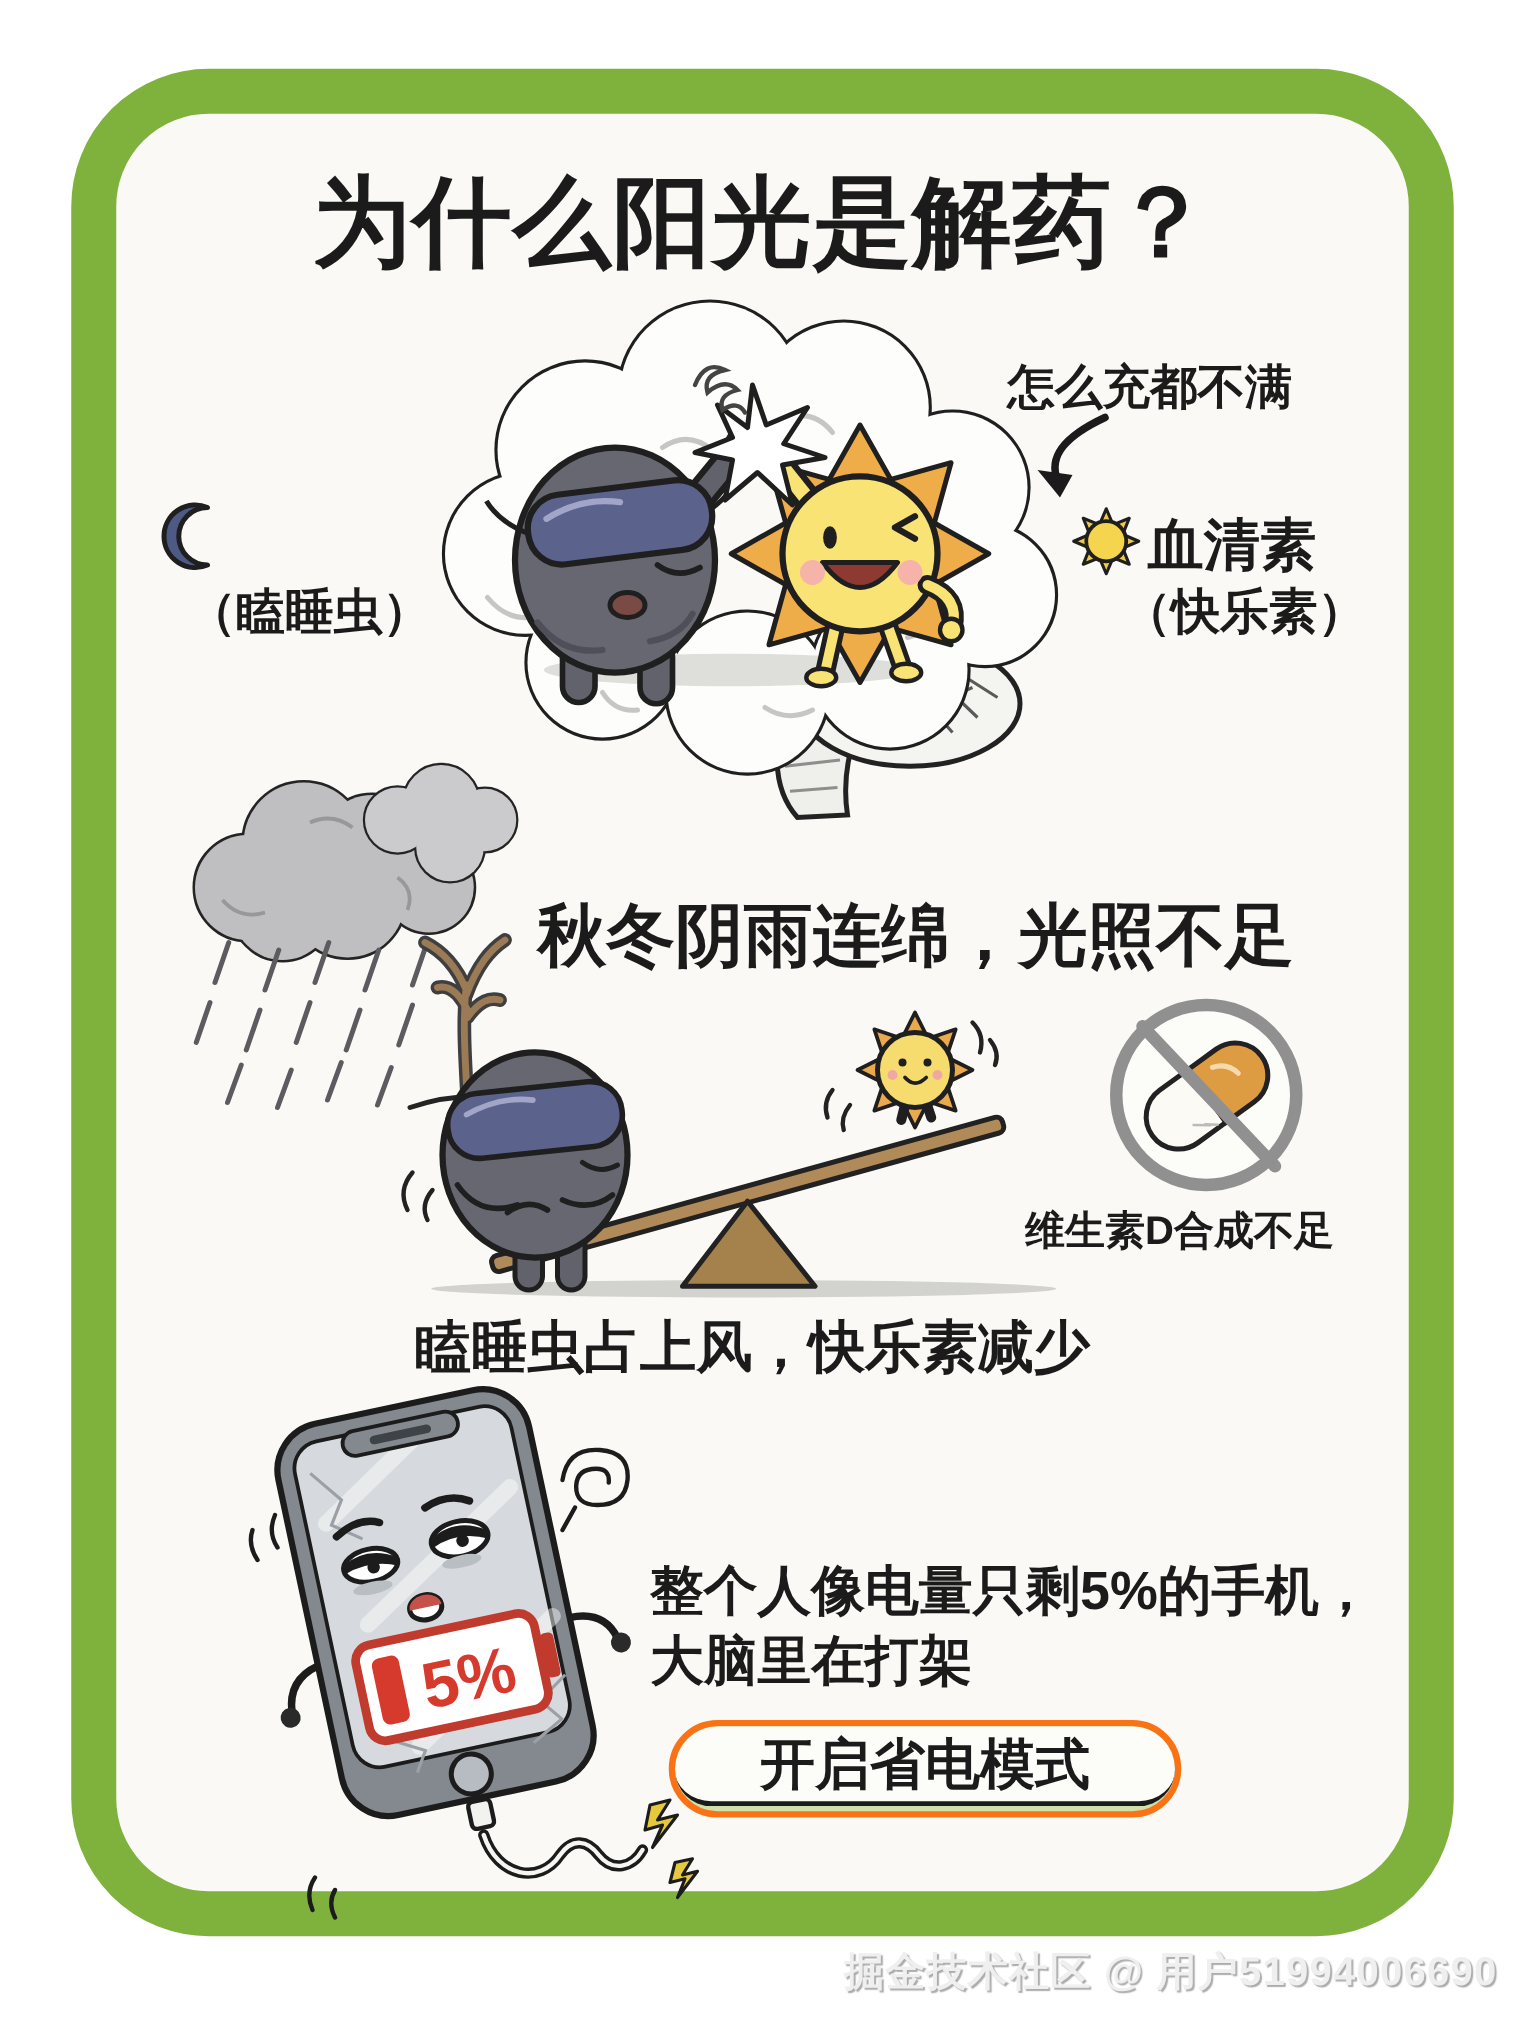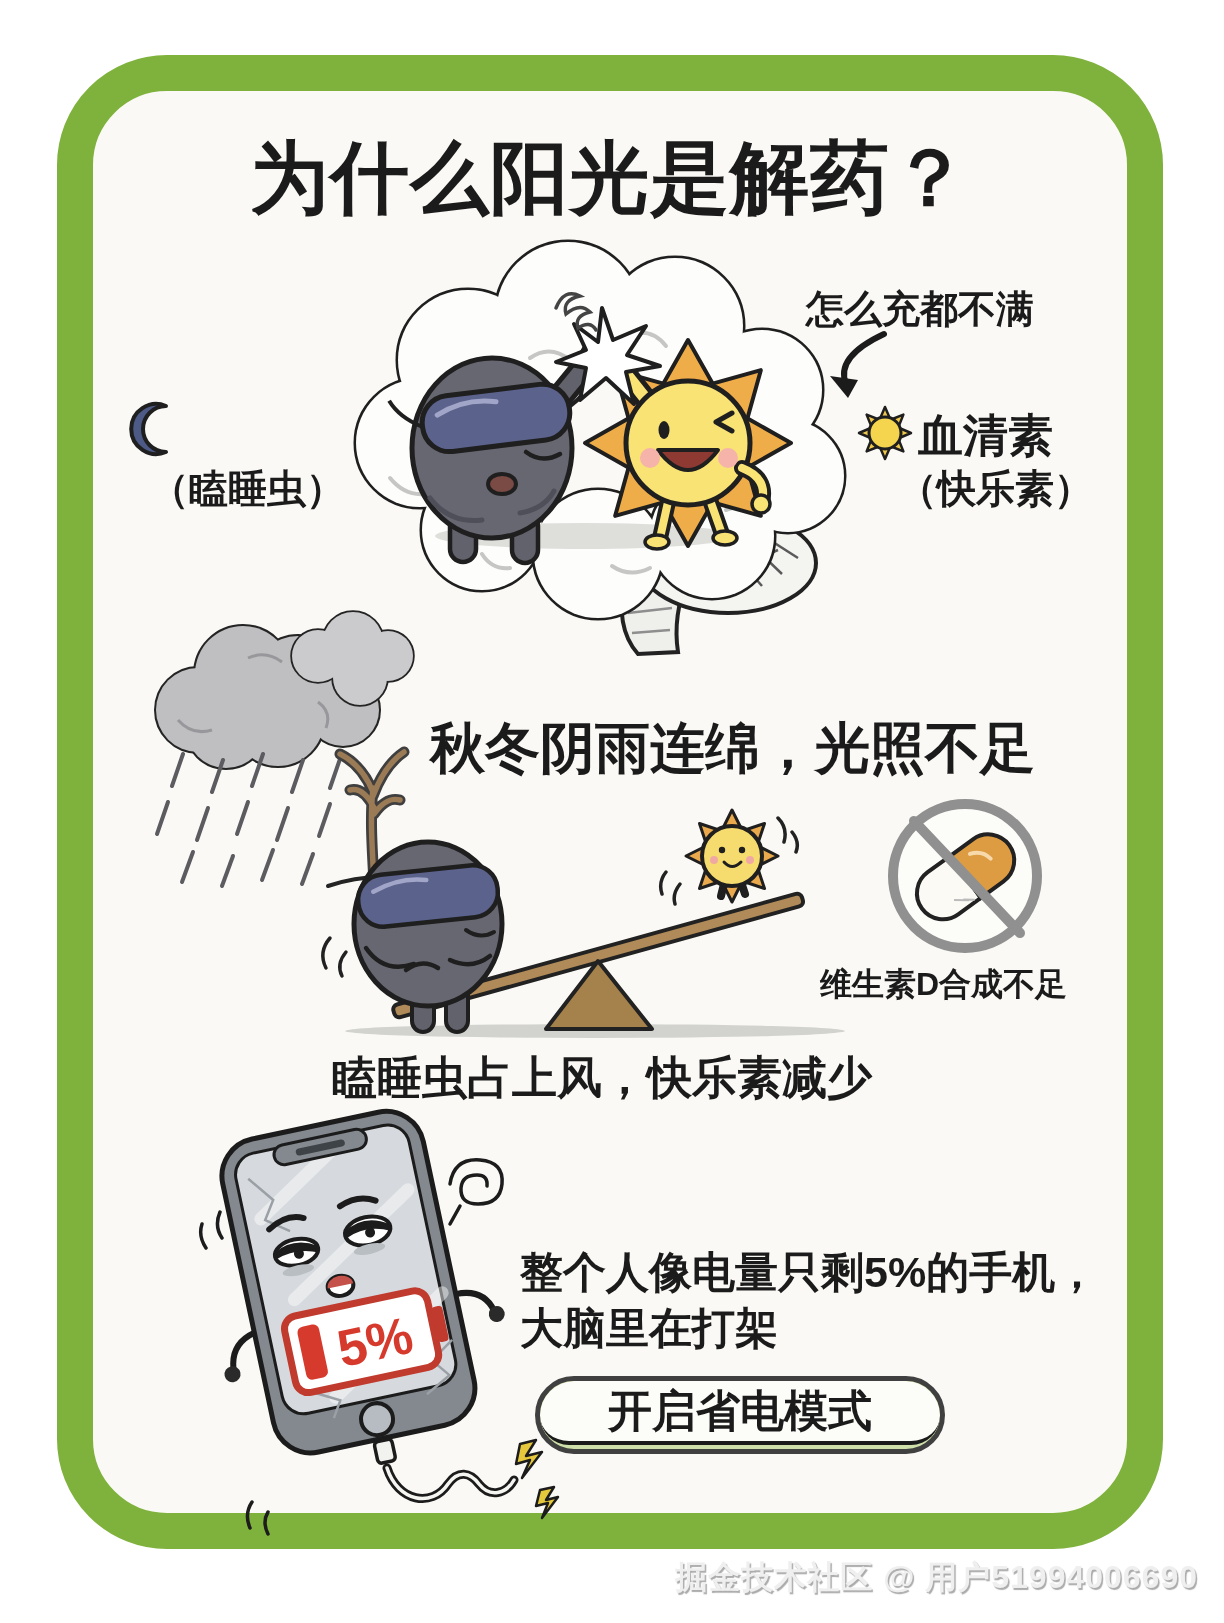--- a/index.html
+++ b/index.html
@@ -21,21 +21,21 @@
   .annot{left:806px;top:284px;font-size:38px;font-weight:800;}
   .lbl-main{font-size:45px;}
   .lbl-sub{font-size:39px;font-weight:800;}
   .cap1{left:430px;top:712px;font-size:55px;}
   .pill-cap{left:820px;top:963px;width:290px;font-size:32px;font-weight:800;}
   .cap2{left:332px;top:1048px;font-size:45px;}
   .ph1{left:520px;top:1244px;font-size:43px;}
   .ph2{left:520px;top:1300px;font-size:43px;}
   .btn-outer{
     position:absolute;left:535px;top:1376px;width:410px;height:78px;box-sizing:border-box;
-    border:5px solid #404040;border-radius:42px;background:#cfe0ab;overflow:hidden;
+    border:5px solid #f97316;border-radius:42px;background:#cfe0ab;overflow:hidden;
   }
   .btn-inner{
     position:absolute;left:0;top:0;right:0;height:60px;
     background:#fcfcf8;border-bottom:4px solid #1b1b1b;border-radius:36px 36px 30px 30px;
     display:flex;align-items:center;justify-content:center;
     font-size:44px;font-weight:900;color:#1b1b1b;white-space:nowrap;
   }
   .watermark{
     position:absolute;right:26px;top:1556px;font-size:32px;font-weight:700;
     color:#efefef;text-shadow:1.5px 1.5px 1px #ababab;letter-spacing:1px;white-space:nowrap;

